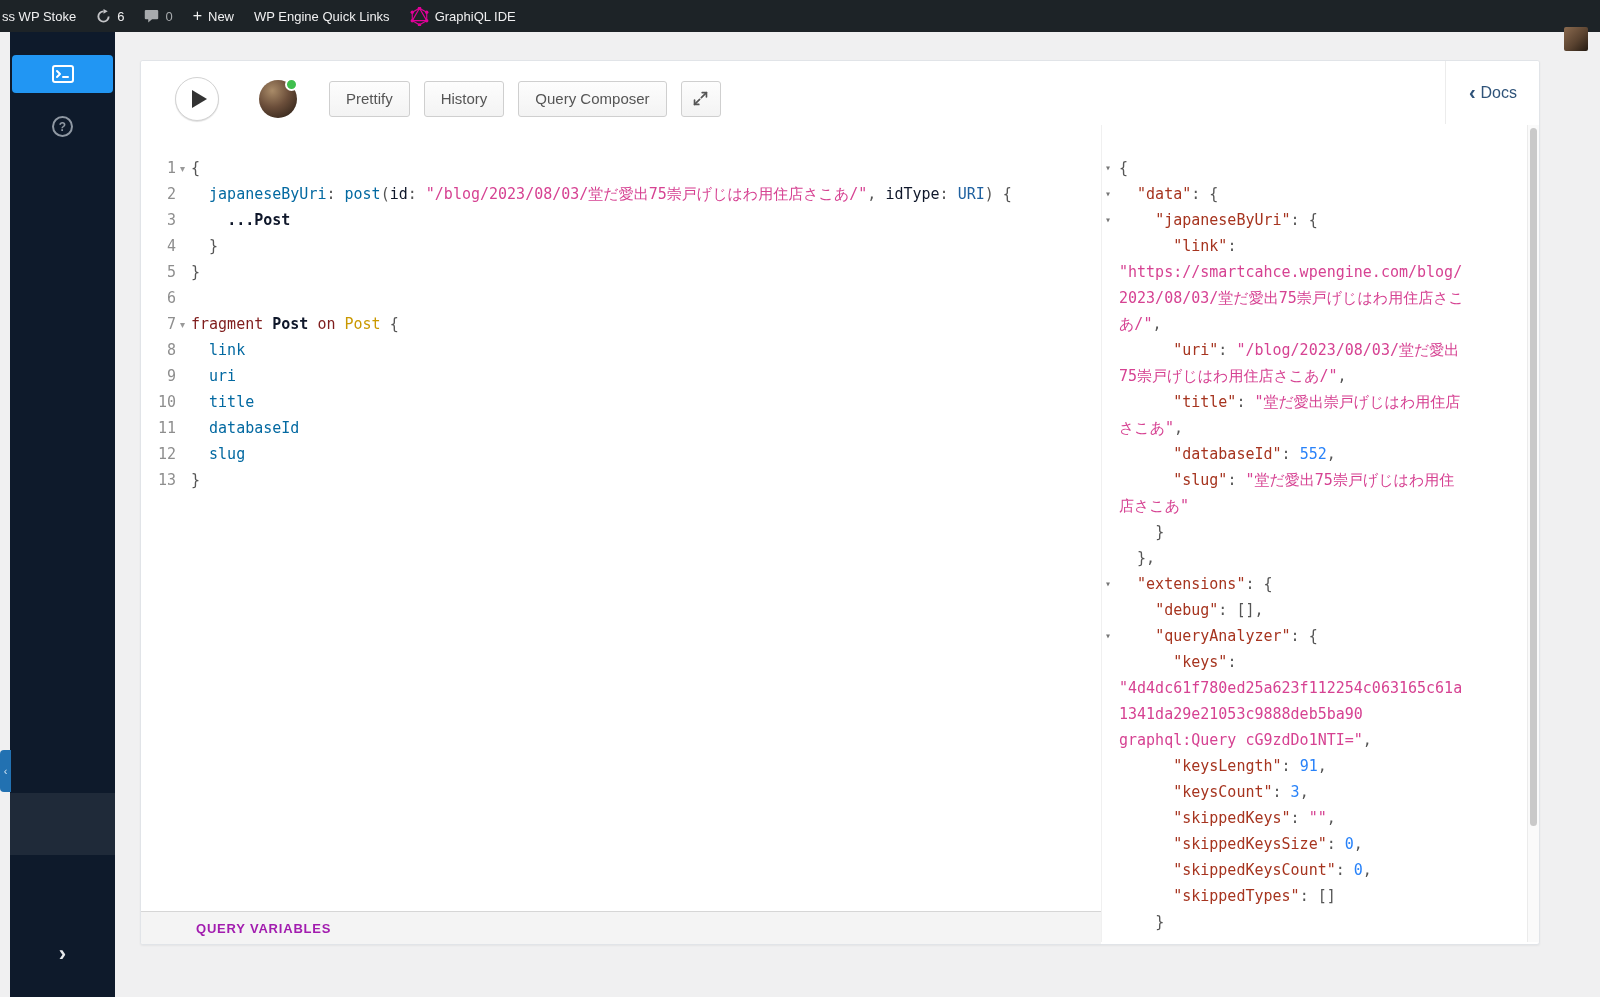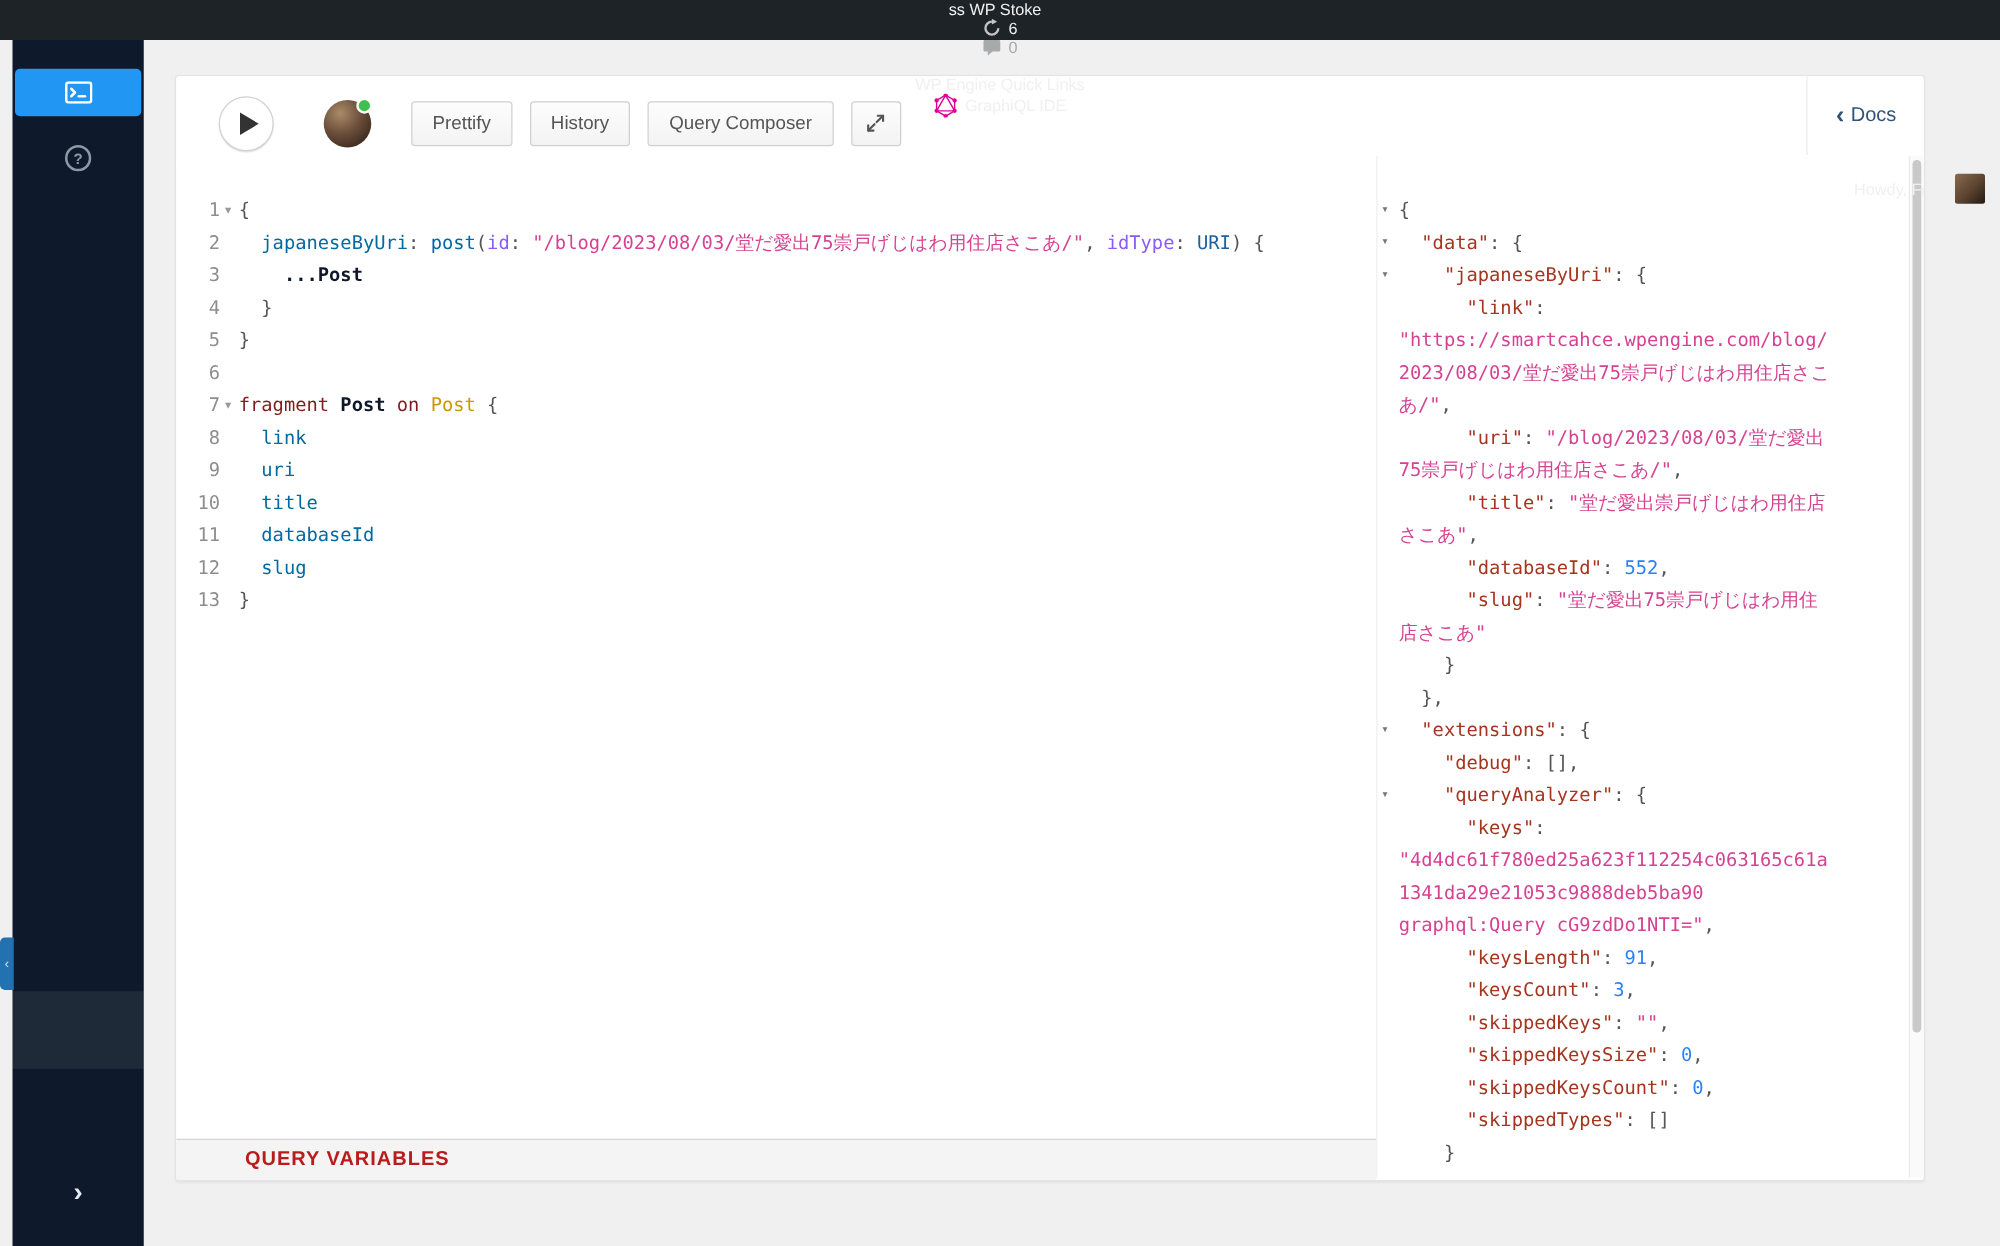--- a/index.html
+++ b/index.html
@@ -7,21 +7,21 @@
   body {
     width:1600px; height:997px; overflow:hidden; position:relative;
     background:#f0f0f1;
     font-family:"Liberation Sans", sans-serif;
   }
 
   
   .adminbar {
     position:absolute; top:0; left:0; right:0; height:32px;
     background:#1d2327; color:#f0f0f1; font-size:13px;
-    display:flex; align-items:center; z-index:60;flex-direction:column;
+    display:flex; align-items:center; z-index:60;
   }
   .ab-item { display:flex; align-items:center; gap:6px; padding:0 10px; height:32px; cursor:pointer; white-space:nowrap; }
   .ab-item.first { padding-left:2px; }
   .ab-muted { color:#a7aaad; }
   .ab-plus { font-size:16px; line-height:1; margin-top:-1px; }
   .ab-right { margin-left:auto; display:flex; align-items:center; gap:8px; padding-right:12px;margin-top:45px; }
   .ab-avatar { width:24px; height:24px; border-radius:2px;
     background:linear-gradient(135deg,#8a6a4f 0%,#5a4330 55%,#241a12 100%); }
 
   
@@ -98,21 +98,21 @@
   .gut-fold { width:13px; text-align:center; color:#999; font-size:10px; cursor:pointer; }
   .editor-code { position:absolute; left:50px; top:30px; right:0; }
   .code-line { height:26px; line-height:26px; white-space:pre;
     font-family:"DejaVu Sans Mono", monospace; font-size:15px; color:#141823; }
 
   
   .variables-bar {
     position:absolute; left:0; bottom:0; width:960px; height:33px;
     background:#f4f4f4; border-top:1px solid #d6d6d6;
     display:flex; align-items:center; padding-left:55px;
-    font-size:16px; font-weight:bold; letter-spacing:0.8px; color:#b91c1c; cursor:pointer;
+    font-size:13px; font-weight:bold; letter-spacing:0.8px; color:#a21caf; cursor:pointer;
   }
 
   
   .result-pane {
     position:absolute; left:960px; top:64px; width:428px; height:817px;
     background:#fff; border-left:1px solid #f0f0f0; overflow:hidden;
   }
   .result-code { position:absolute; left:0; top:30px; right:4px; }
   .res-line { position:relative; height:26px; line-height:26px; white-space:pre; padding-left:17px;
     font-family:"DejaVu Sans Mono", monospace; font-size:15px; color:#555; }
@@ -121,21 +121,21 @@
   
   .v-scrollbar { position:absolute; right:0; top:64px; width:12px; height:817px;
     background:#fafafa; border-left:1px solid #ebebeb; }
   .v-thumb { position:absolute; left:2px; right:2px; top:3px; height:698px;
     background:#c9c9c9; border-radius:4px; cursor:pointer; }
 
   
   .t-pun  { color:#555; }
   .t-prop { color:#0369a1; }
   .t-enum { color:#1F61A0; }
-  .t-attr { color:#8b5cf6; }
+  .t-attr { color:#0f172a; }
   .t-str  { color:#D64292; }
   .t-def  { color:#0f172a;font-weight:bold; }
   .t-kw   { color:#7f1d1d; }
   .t-type { color:#CA9800; }
   .t-key  { color:#A6341F; }
   .t-num  { color:#2882F9; }
 </style>
 </head>
 <body>
 

